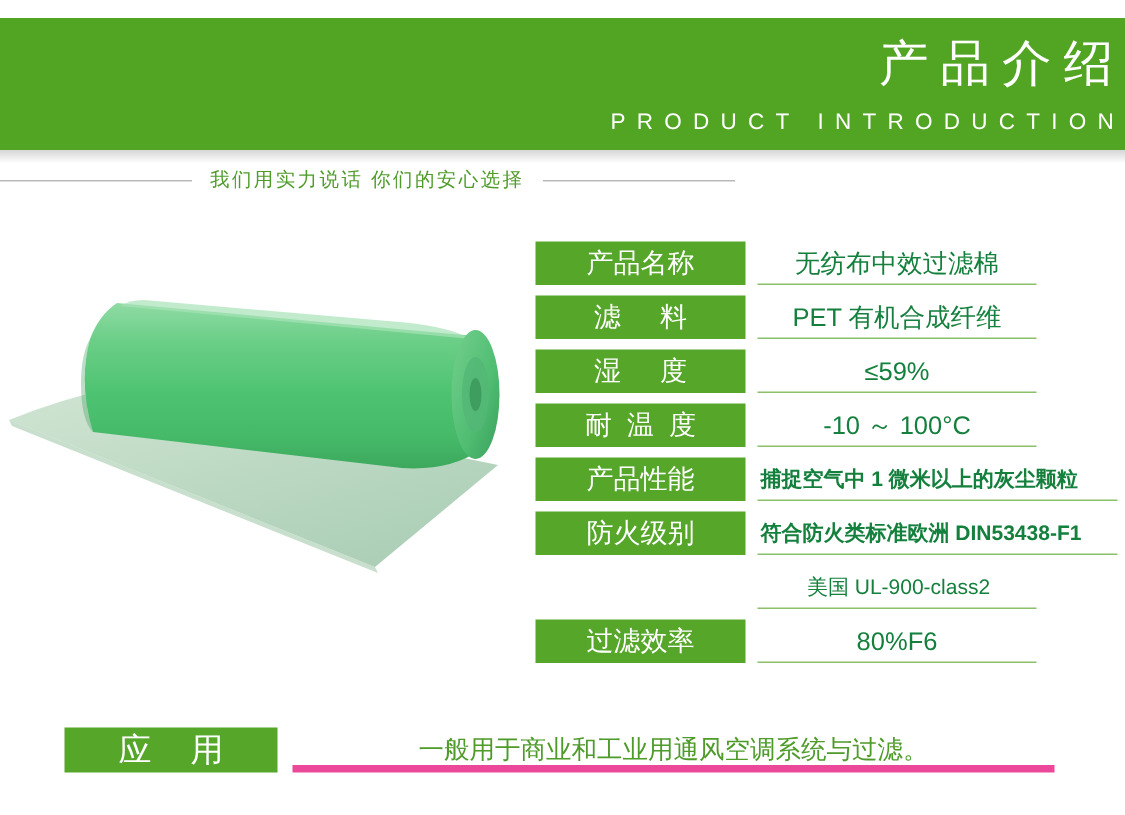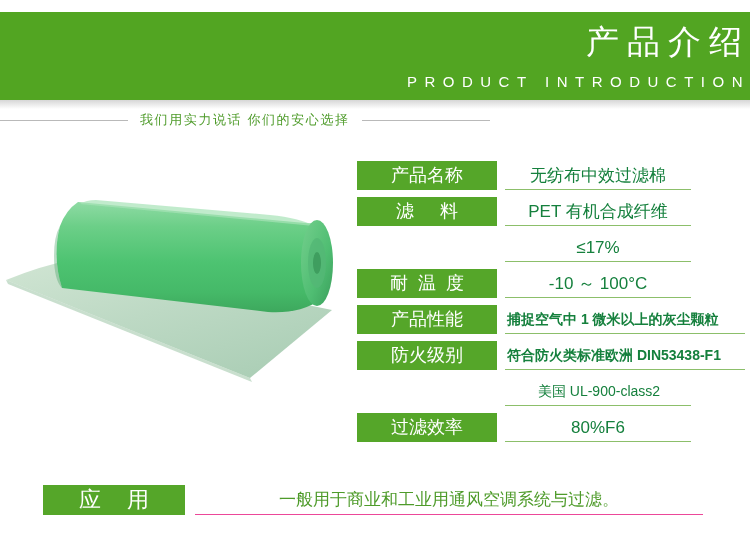--- a/index.html
+++ b/index.html
@@ -176,21 +176,21 @@
   #application-value {
     position: absolute;
     left: 152px;
     top: 0;
     width: 508px;
     height: 30px;
     line-height: 30px;
     color: #4e9b2a;
     font-size: 17px;
     text-align: center;
-    border-bottom: 1px solid #ec4899;
+    border-bottom: 5px solid #ec4899;
     box-sizing: border-box;
     white-space: nowrap;
   }
 </style>
 </head>
 <body>
 
 <div id="header-banner">
   <div id="header-title">产品介绍</div>
   <div id="header-subtitle">PRODUCT INTRODUCTION</div>
@@ -246,21 +246,22 @@
     <div class="spec-label">产品名称</div>
     <div class="spec-value">无纺布中效过滤棉</div>
   </div>
 
   <div class="spec-row">
     <div class="spec-label spaced-2">滤料</div>
     <div class="spec-value">PET 有机合成纤维</div>
   </div>
 
   <div class="spec-row">
-    <div class="spec-value">≤17%</div>
+    <div class="spec-label spaced-2">湿度</div>
+    <div class="spec-value">≤59%</div>
   </div>
 
   <div class="spec-row">
     <div class="spec-label spaced-3">耐温度</div>
     <div class="spec-value">-10 ～ 100°C</div>
   </div>
 
   <div class="spec-row">
     <div class="spec-label">产品性能</div>
     <div class="spec-value wide">捕捉空气中 1 微米以上的灰尘颗粒</div>

